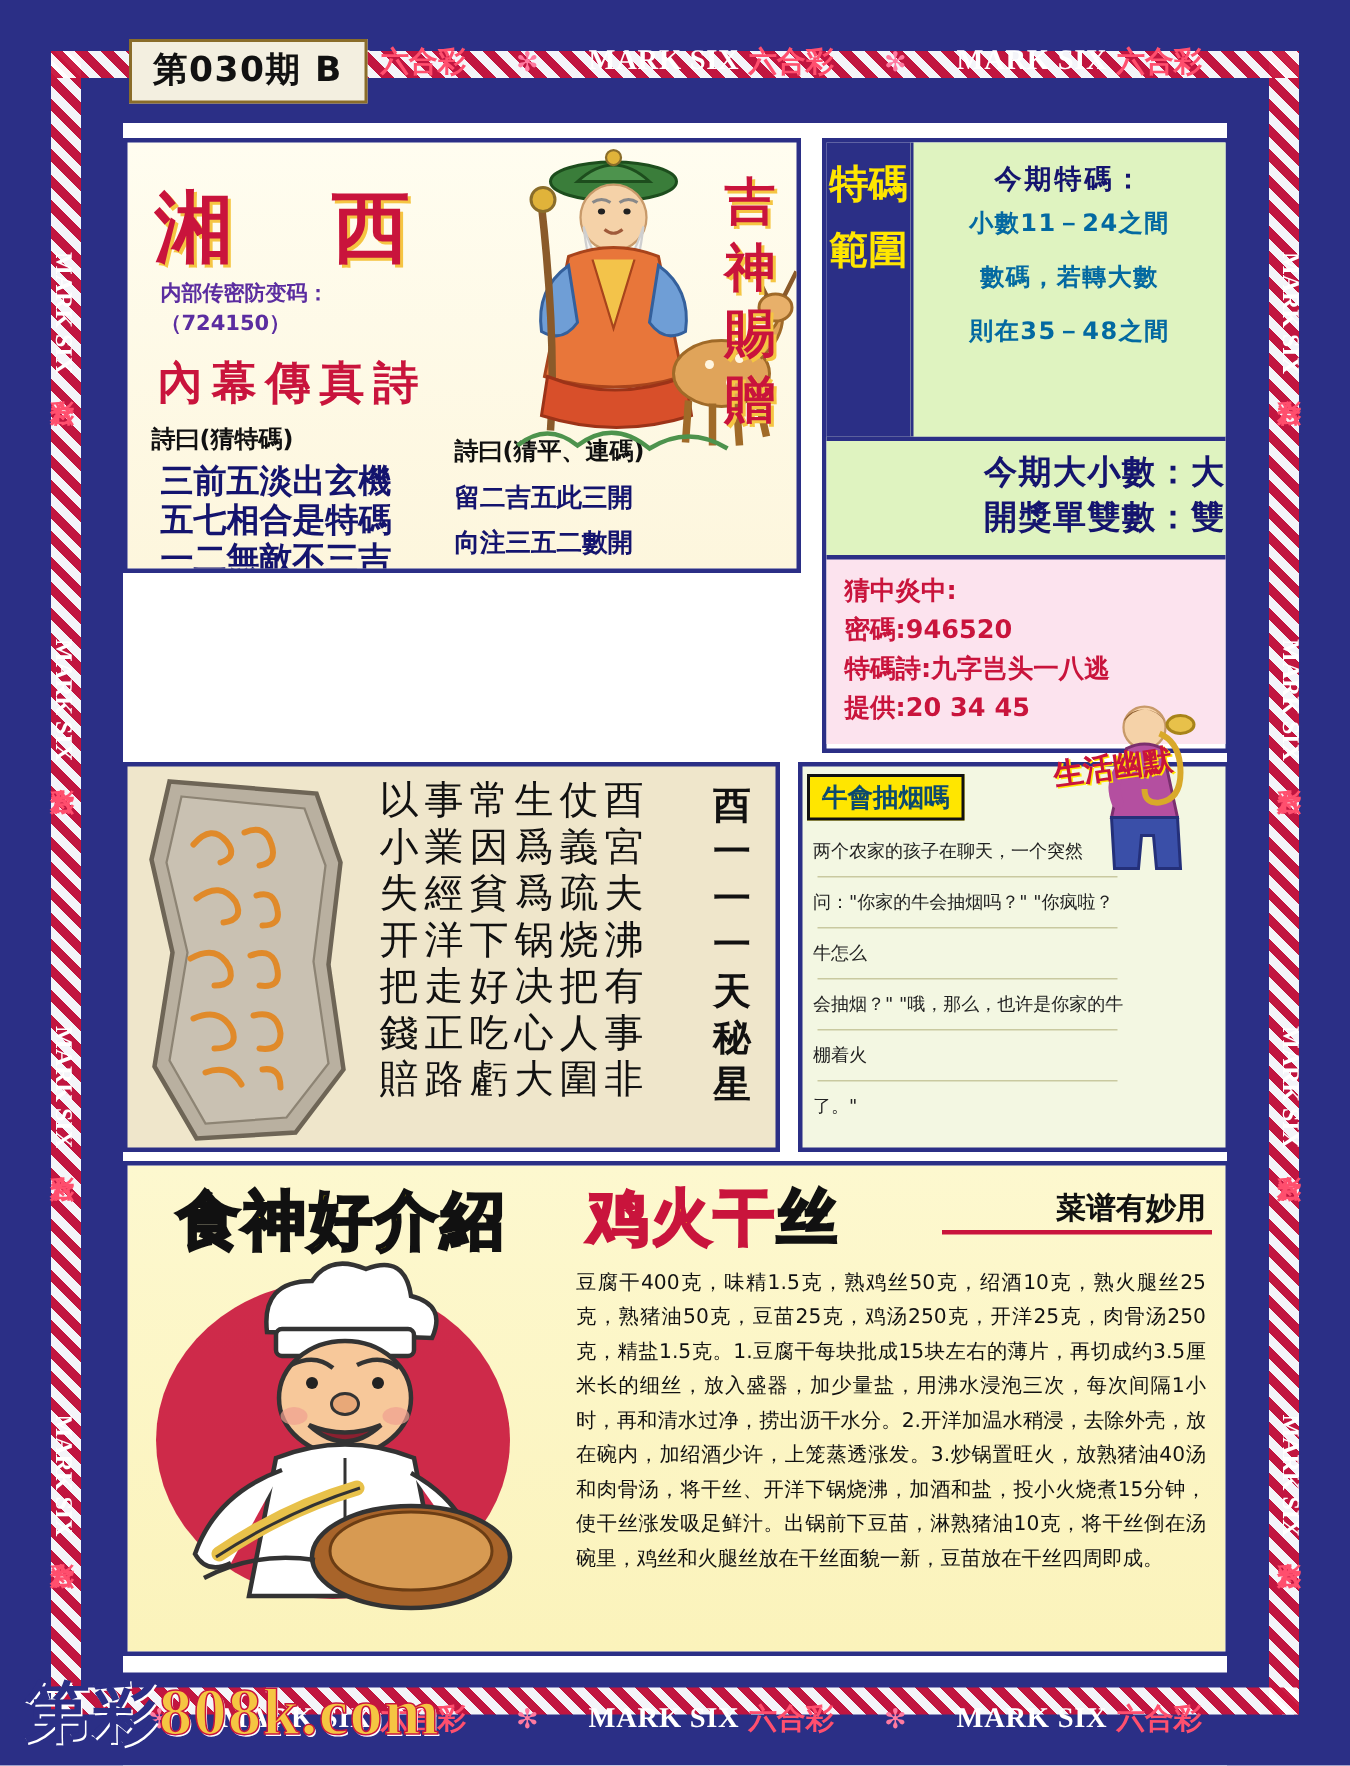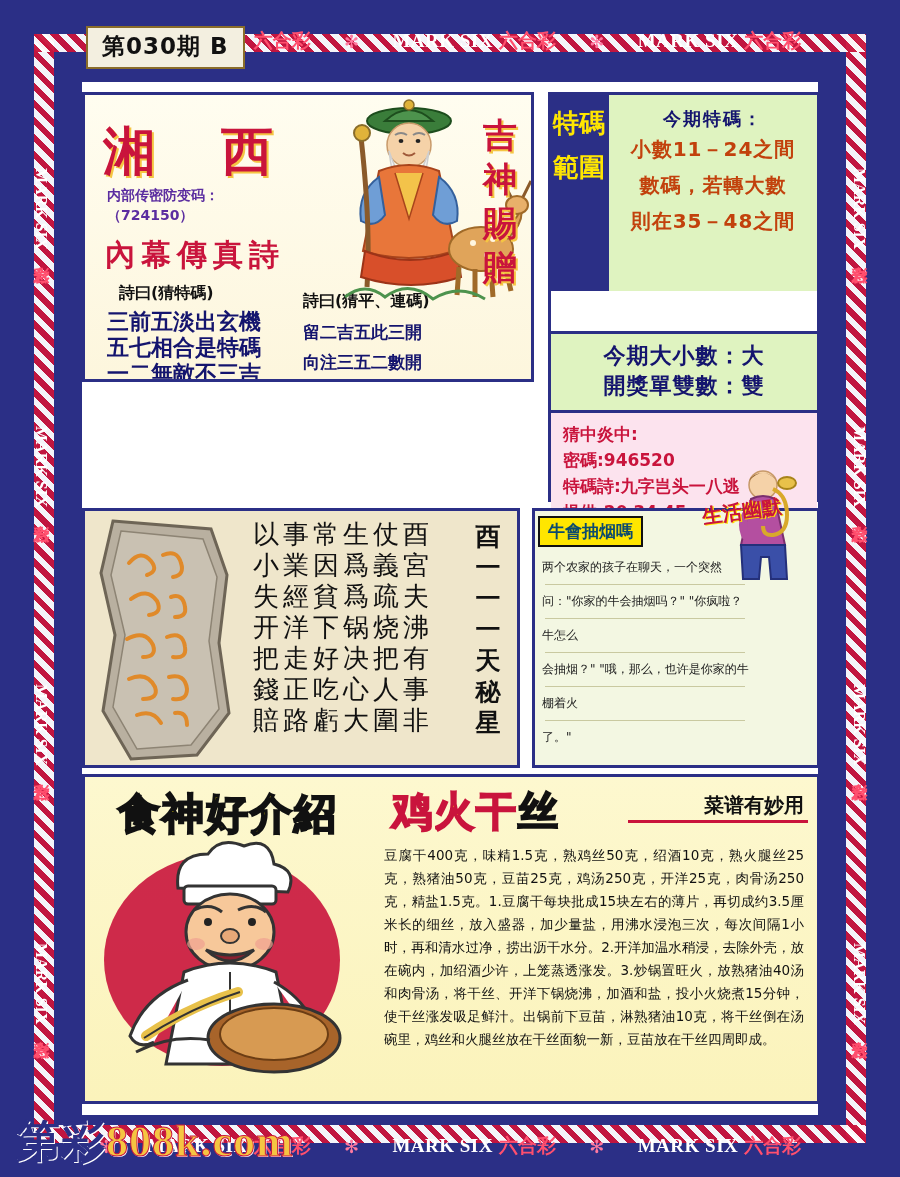--- a/index.html
+++ b/index.html
@@ -125,21 +125,21 @@
     position: absolute; left: 22px; top: 112px;
     font-size: 14px; color: #5b2da0; font-weight: bold;
   }
   .neimu {
     position: absolute; left: 20px; top: 140px;
     font-family: "DejaVu Sans", sans-serif;
     font-size: 30px; font-weight: bold; color: #c9143c;
     letter-spacing: 6px;
   }
   .shiyue {
-    position: absolute; left: 34px; top: 188px;
+    position: absolute; left: 16px; top: 188px;
     font-size: 16px; color: #111; font-weight: bold;
   }
   .poem-left {
     position: absolute; left: 22px; top: 214px;
     font-size: 22px; line-height: 26px; color: #14146e; font-weight: bold;
   }
   .poem-mid {
     position: absolute; left: 218px; top: 222px;
     font-size: 17px; line-height: 30px; color: #14146e; font-weight: bold;
   }
@@ -168,25 +168,25 @@
     width: 56px; background: #2b2f86; color: #ffe600;
     font-size: 26px; font-weight: bold; text-align: center;
     line-height: 44px; padding-top: 6px;
     font-family: "DejaVu Sans", sans-serif;
   }
   .tema-box {
     flex: 1; background: #dff3c0; border-left: 2px solid #2b2f86;
     text-align: center; padding-top: 12px;
   }
   .tema-box .t1 { font-size: 18px; font-weight: bold; color: #14146e; letter-spacing:2px;}
-  .tema-box .t2 { font-size: 20px; font-weight: bold; color: #c2410c; line-height: 36px; letter-spacing: 1px;}
+  .tema-box .t2 { font-size: 16px; font-weight: bold; color: #0369a1; line-height: 36px; letter-spacing: 1px;}
 
   .daxiao {
     background: #dff3c0; border-top: 3px solid #2b2f86;
-    text-align: center; padding: 7px 0 9px 0; margin-top: 40px;
+    text-align: right; padding: 7px 0 9px 0;
   }
   .daxiao div { font-size: 22px; font-weight: bold; color: #14146e; line-height: 30px; letter-spacing:1px;}
 
   .caizhong {
     background: #fce3ee; border-top: 3px solid #2b2f86;
     padding: 8px 10px 4px 12px;
     height: 126px;
   }
   .caizhong div { font-size: 17px; font-weight: bold; color: #c9143c; line-height: 26px; }
 

